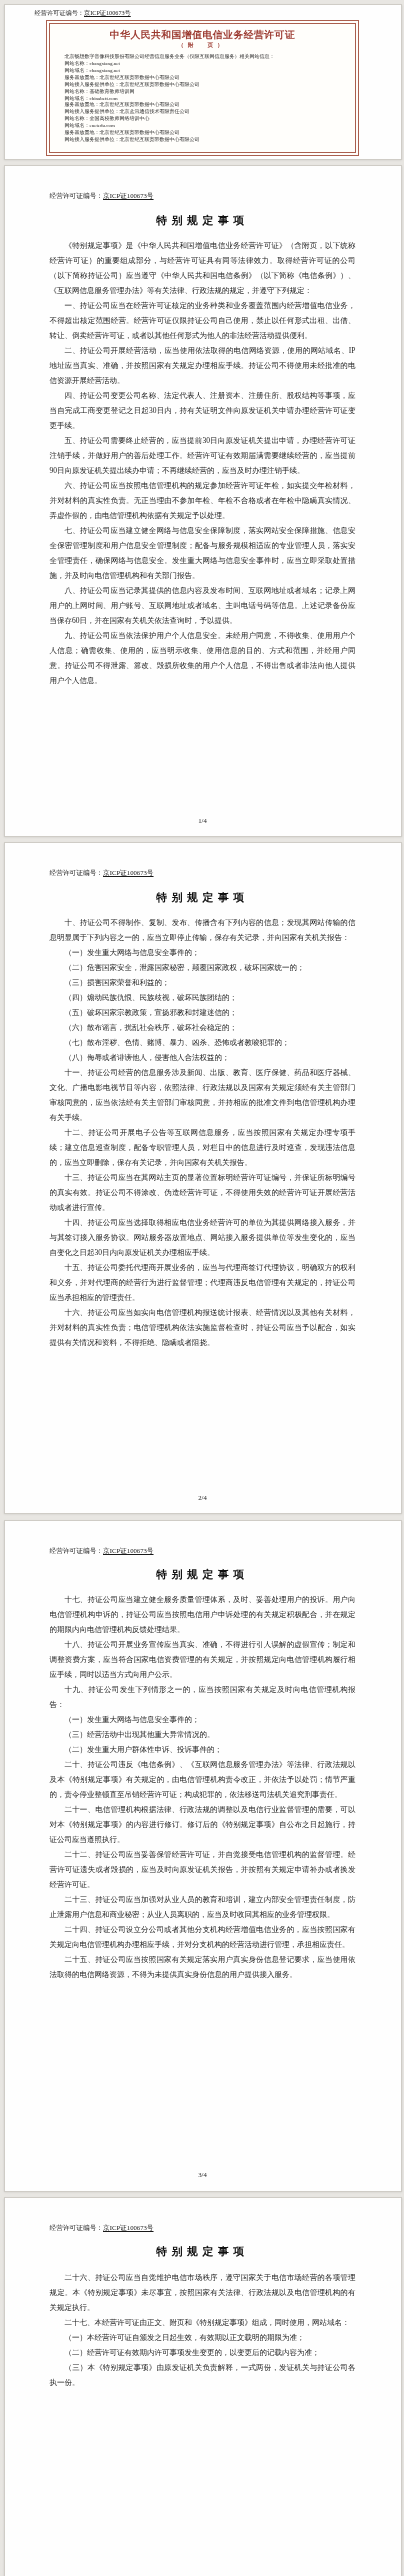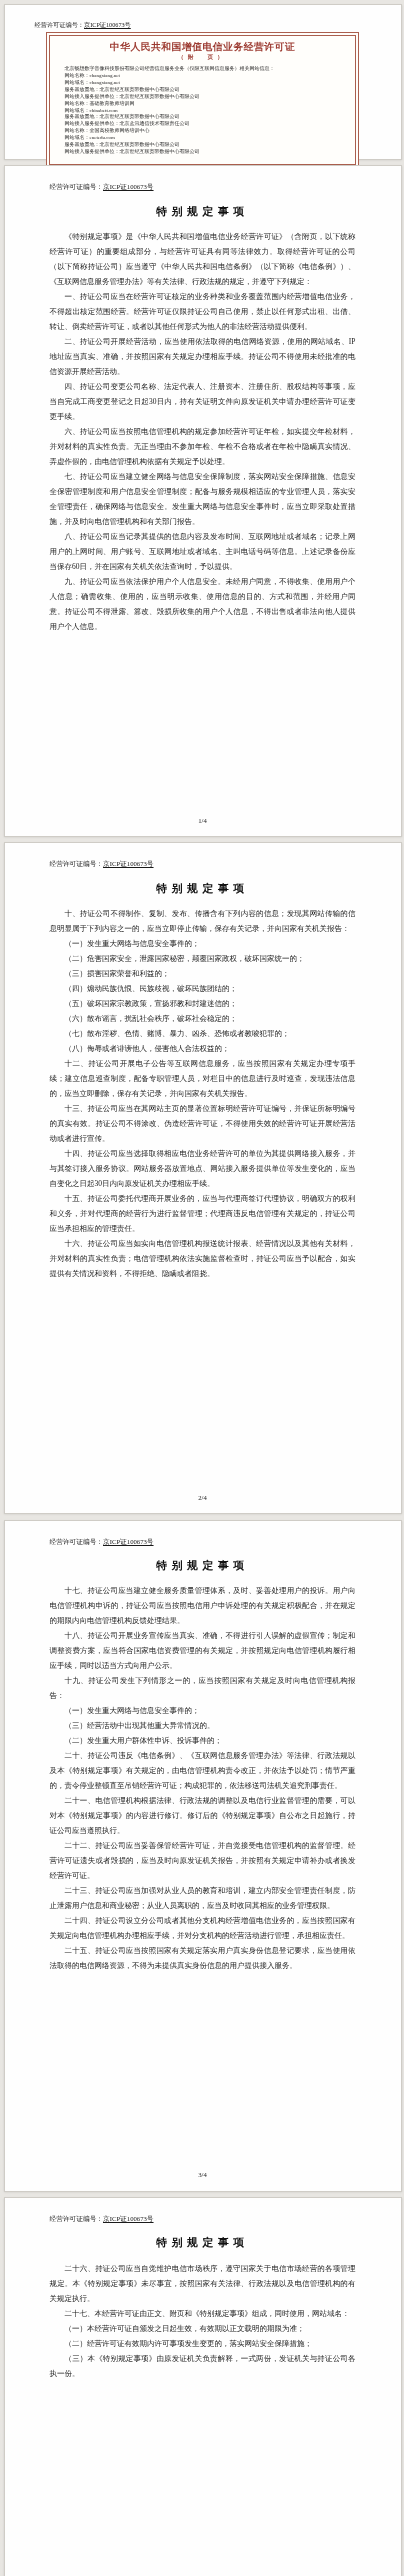--- a/index.html
+++ b/index.html
@@ -8,21 +8,21 @@
     background:#e8e6e2;
     font-family:"Liberation Serif", serif;
   }
   .doc{padding-top:4.1px;}
   .sheet{
     width:398px;margin:0 auto 5.2px;background:#fefefe;
     border:0.5px solid #cfccc6;box-shadow:0 0.5px 2.1px rgba(0,0,0,.12);
     box-sizing:border-box;position:relative;
   }
   
-  .cert-sheet{height:156px;padding-top:14px;}
+  .cert-sheet{height:156px;padding-top:2px;}
   .cert-header{margin:2.1px 0 2.1px 30px;font-size:6.2px;color:#1a1a1a;}
   .num-underline{text-decoration:underline;}
   .cert-frame{
     width:313px;height:136px;margin:0 auto;box-sizing:border-box;
     border:0.5px solid #ab5f4e;padding:2.1px;background:#fffefb;
   }
   .cert-frame-inner{
     border:1px solid #ab5f4e;height:100%;box-sizing:border-box;
     padding:3.6px 14.4px 2.1px;overflow:hidden;
   }
@@ -30,21 +30,21 @@
     margin:1px 0 0.5px;font-size:9.8px;font-weight:bold;color:#9c3a30;
     text-align:center;letter-spacing:0.5px;
   }
   .cert-subtitle{
     font-size:5.7px;font-weight:bold;color:#9c3a30;text-align:center;
     letter-spacing:4.1px;margin-bottom:3.6px;
   }
   .cert-body{font-size:5px;line-height:6.9px;color:#1f1f1f;}
   .cert-intro{margin:0;}
   
-  .sp-sheet{height:672px;padding:17px 45px 0;}
+  .sp-sheet{height:672px;padding:26px 45px 0;}
   .sp-sheet:last-child{margin-bottom:4.1px;}
   .sp-header{font-size:6.7px;color:#1a1a1a;}
   .sp-title{
     margin:12.4px 0 10.3px;text-align:center;font-size:10.8px;font-weight:bold;
     letter-spacing:4.6px;color:#111;font-family:"Liberation Sans", sans-serif;
   }
   .sp-body p{
     margin:0;font-size:7.5px;line-height:15px;color:#202020;
     text-align:justify;text-indent:2em;
   }
@@ -89,40 +89,42 @@
 
   <div id="special-pages">
       <section class="sheet sp-sheet">
         <div class="sp-header"><span>经营许可证编号：</span><span class="num-underline">京ICP证100673号</span></div>
         <h2 class="sp-title">特别规定事项</h2>
         <div class="sp-body">
           <p>《特别规定事项》是《中华人民共和国增值电信业务经营许可证》（含附页，以下统称经营许可证）的重要组成部分，与经营许可证具有同等法律效力。取得经营许可证的公司（以下简称持证公司）应当遵守《中华人民共和国电信条例》（以下简称《电信条例》）、《互联网信息服务管理办法》等有关法律、行政法规的规定，并遵守下列规定：</p>
           <p>一、持证公司应当在经营许可证核定的业务种类和业务覆盖范围内经营增值电信业务，不得超出核定范围经营。经营许可证仅限持证公司自己使用，禁止以任何形式出租、出借、转让、倒卖经营许可证，或者以其他任何形式为他人的非法经营活动提供便利。</p>
           <p>二、持证公司开展经营活动，应当使用依法取得的电信网络资源，使用的网站域名、IP地址应当真实、准确，并按照国家有关规定办理相应手续。持证公司不得使用未经批准的电信资源开展经营活动。</p>
           <p>四、持证公司变更公司名称、法定代表人、注册资本、注册住所、股权结构等事项，应当自完成工商变更登记之日起30日内，持有关证明文件向原发证机关申请办理经营许可证变更手续。</p>
+          <p>五、持证公司需要终止经营的，应当提前30日向原发证机关提出申请，办理经营许可证注销手续，并做好用户的善后处理工作。经营许可证有效期届满需要继续经营的，应当提前90日向原发证机关提出续办申请；不再继续经营的，应当及时办理注销手续。</p>
           <p>六、持证公司应当按照电信管理机构的规定参加经营许可证年检，如实提交年检材料，并对材料的真实性负责。无正当理由不参加年检、年检不合格或者在年检中隐瞒真实情况、弄虚作假的，由电信管理机构依据有关规定予以处理。</p>
           <p>七、持证公司应当建立健全网络与信息安全保障制度，落实网站安全保障措施、信息安全保密管理制度和用户信息安全管理制度；配备与服务规模相适应的专业管理人员，落实安全管理责任，确保网络与信息安全。发生重大网络与信息安全事件时，应当立即采取处置措施，并及时向电信管理机构和有关部门报告。</p>
           <p>八、持证公司应当记录其提供的信息内容及发布时间、互联网地址或者域名；记录上网用户的上网时间、用户账号、互联网地址或者域名、主叫电话号码等信息。上述记录备份应当保存60日，并在国家有关机关依法查询时，予以提供。</p>
           <p>九、持证公司应当依法保护用户个人信息安全。未经用户同意，不得收集、使用用户个人信息；确需收集、使用的，应当明示收集、使用信息的目的、方式和范围，并经用户同意。持证公司不得泄露、篡改、毁损所收集的用户个人信息，不得出售或者非法向他人提供用户个人信息。</p>
         </div>
         <div class="sp-pagenum">1/4</div>
       </section>
       <section class="sheet sp-sheet">
         <div class="sp-header"><span>经营许可证编号：</span><span class="num-underline">京ICP证100673号</span></div>
         <h2 class="sp-title">特别规定事项</h2>
         <div class="sp-body">
           <p>十、持证公司不得制作、复制、发布、传播含有下列内容的信息；发现其网站传输的信息明显属于下列内容之一的，应当立即停止传输，保存有关记录，并向国家有关机关报告：</p>
           <p>（一）发生重大网络与信息安全事件的；</p>
           <p>（二）危害国家安全，泄露国家秘密，颠覆国家政权，破坏国家统一的；</p>
           <p>（三）损害国家荣誉和利益的；</p>
           <p>（四）煽动民族仇恨、民族歧视，破坏民族团结的；</p>
           <p>（五）破坏国家宗教政策，宣扬邪教和封建迷信的；</p>
           <p>（六）散布谣言，扰乱社会秩序，破坏社会稳定的；</p>
           <p>（七）散布淫秽、色情、赌博、暴力、凶杀、恐怖或者教唆犯罪的；</p>
           <p>（八）侮辱或者诽谤他人，侵害他人合法权益的；</p>
+          <p>十一、持证公司经营的信息服务涉及新闻、出版、教育、医疗保健、药品和医疗器械、文化、广播电影电视节目等内容，依照法律、行政法规以及国家有关规定须经有关主管部门审核同意的，应当依法经有关主管部门审核同意，并持相应的批准文件到电信管理机构办理有关手续。</p>
           <p>十二、持证公司开展电子公告等互联网信息服务，应当按照国家有关规定办理专项手续；建立信息巡查制度，配备专职管理人员，对栏目中的信息进行及时巡查，发现违法信息的，应当立即删除，保存有关记录，并向国家有关机关报告。</p>
           <p>十三、持证公司应当在其网站主页的显著位置标明经营许可证编号，并保证所标明编号的真实有效。持证公司不得涂改、伪造经营许可证，不得使用失效的经营许可证开展经营活动或者进行宣传。</p>
           <p>十四、持证公司应当选择取得相应电信业务经营许可的单位为其提供网络接入服务，并与其签订接入服务协议。网站服务器放置地点、网站接入服务提供单位等发生变化的，应当自变化之日起30日内向原发证机关办理相应手续。</p>
           <p>十五、持证公司委托代理商开展业务的，应当与代理商签订代理协议，明确双方的权利和义务，并对代理商的经营行为进行监督管理；代理商违反电信管理有关规定的，持证公司应当承担相应的管理责任。</p>
           <p>十六、持证公司应当如实向电信管理机构报送统计报表、经营情况以及其他有关材料，并对材料的真实性负责；电信管理机构依法实施监督检查时，持证公司应当予以配合，如实提供有关情况和资料，不得拒绝、隐瞒或者阻挠。</p>
         </div>
         <div class="sp-pagenum">2/4</div>
       </section>
       <section class="sheet sp-sheet">
         <div class="sp-header"><span>经营许可证编号：</span><span class="num-underline">京ICP证100673号</span></div>
@@ -143,20 +145,20 @@
         </div>
         <div class="sp-pagenum">3/4</div>
       </section>
       <section class="sheet sp-sheet">
         <div class="sp-header"><span>经营许可证编号：</span><span class="num-underline">京ICP证100673号</span></div>
         <h2 class="sp-title">特别规定事项</h2>
         <div class="sp-body">
           <p>二十六、持证公司应当自觉维护电信市场秩序，遵守国家关于电信市场经营的各项管理规定。本《特别规定事项》未尽事宜，按照国家有关法律、行政法规以及电信管理机构的有关规定执行。</p>
           <p>二十七、本经营许可证由正文、附页和《特别规定事项》组成，同时使用，网站域名：</p>
           <p>（一）本经营许可证自颁发之日起生效，有效期以正文载明的期限为准；</p>
-          <p>（二）经营许可证有效期内许可事项发生变更的，落实网站安全保障措施；</p>
+          <p>（二）经营许可证有效期内许可事项发生变更的，以变更后的记载内容为准；</p>
           <p>（三）本《特别规定事项》由原发证机关负责解释，一式两份，发证机关与持证公司各执一份。</p>
         </div>
       </section>
     </div>
 
 </div>
 
 
 </body></html>

